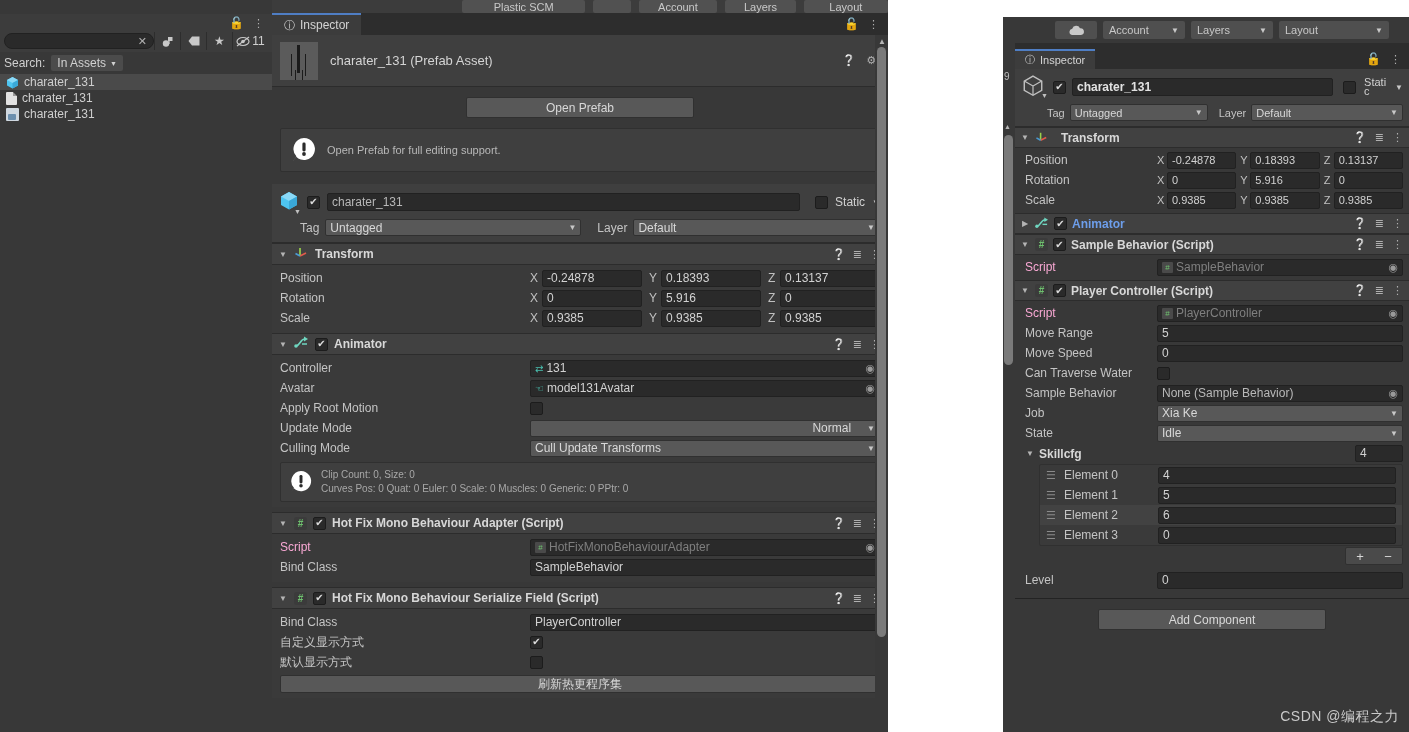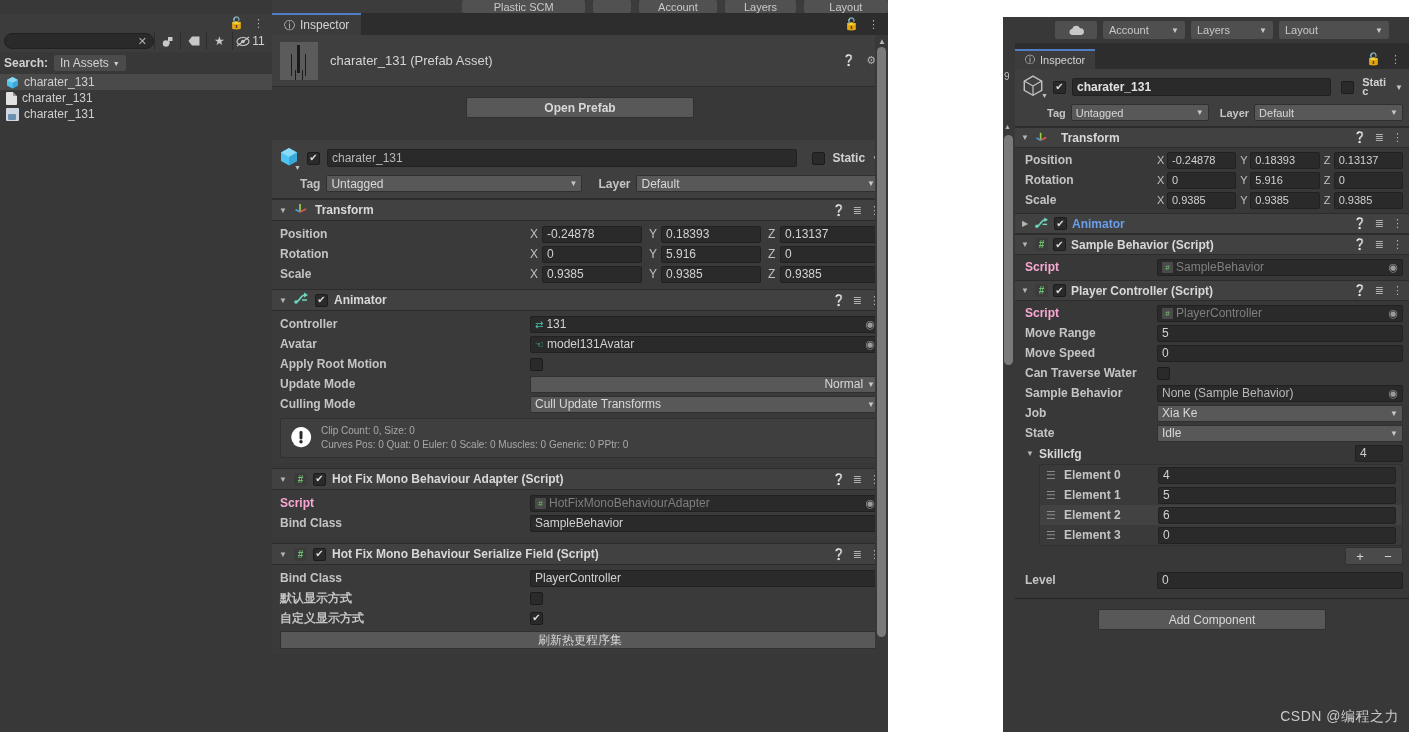--- a/index.html
+++ b/index.html
@@ -7,34 +7,34 @@
   html, body {
     width: 1409px; height: 732px;
     background: #ffffff;
     font-family: "Liberation Sans", "DejaVu Sans", sans-serif;
     overflow: hidden;
   }
   #root { position: relative; width: 1409px; height: 732px; background: #fff; }
 
   
   .u-row { display: flex; align-items: center; }
-  .lbl { color: #c4c4c4; font-size: 12px; white-space: nowrap; font-weight: bold; }
+  .lbl { color: #c4c4c4; font-size: 12px; white-space: nowrap; }
   .lbl-dim { color: #f9a8d4; }
   .field {
     background: #2a2a2a; border: 1px solid #212121; border-radius: 2px;
     color: #d2d2d2; font-size: 12px; height: 17px; line-height: 15px;
     padding: 0 4px; display: flex; align-items: center; overflow: hidden;
     white-space: nowrap;
   }
   .field.ro { color: #7f7f7f; background: #2a2a2a; }
   .dropdown {
     background: #585858; border: 1px solid #303030; border-radius: 2px;
     color: #d8d8d8; font-size: 12px; height: 17px; padding: 0 4px;
     display: flex; align-items: center; justify-content: space-between;
-    white-space: nowrap; overflow: hidden;
+    white-space: nowrap; overflow: hidden; gap: 12px;
   }
   .dropdown .caret { font-size: 8px; color: #c8c8c8; margin-left: 4px; }
   .cbox {
     width: 13px; height: 13px; background: #2a2a2a;
     border: 1px solid #1c1c1c; border-radius: 2px; flex: none;
     display: flex; align-items: center; justify-content: center;
     color: #d6d6d6; font-size: 11px; line-height: 1;
   }
   .cbox.checked::after { content: "\2714"; font-size: 10px; color: #dcdcdc; }
   .hdr-icons { display: flex; align-items: center; gap: 7px; margin-left: auto; }
@@ -111,21 +111,21 @@
   .asset-hdr { height: 52px; background: #3f3f3f; display: flex; align-items: center;
                padding: 0 8px; gap: 12px; border-bottom: 1px solid #2c2c2c; }
   .preview-thumb { width: 38px; height: 38px; background: #5b5b5b; flex: none;
                    position: relative; overflow: hidden; }
   .preview-thumb::after {
     content: ""; position: absolute; left: 17px; top: 7px; width: 3px; height: 24px;
     background: #1b1b1b; box-shadow: -7px 4px 0 -1px #1b1b1b, 7px 4px 0 -1px #1b1b1b,
       -3px 20px 0 -1px #1b1b1b, 4px 20px 0 -1px #1b1b1b, 0 -4px 0 0 #1b1b1b;
   }
   .asset-title { color: #d4d4d4; font-size: 13px; }
-  .prefab-zone { background: #383838; padding: 10px 8px 12px; font-weight: bold; }
+  .prefab-zone { background: #383838; padding: 10px 8px 12px; }
   .helpbox { background: #3f3f3f; border: 1px solid #303030; border-radius: 2px;
              display: flex; align-items: center; gap: 10px; padding: 8px 10px; }
   .warnicon { width: 26px; height: 26px; flex: none; position: relative; }
   .warnicon svg { display: block; }
   .root-bar { height: 22px; background: #3a3a3a; border-top: 1px solid #2c2c2c;
               border-bottom: 1px solid #2c2c2c; display: flex; align-items: center;
               padding-left: 6px; color: #c8c8c8; font-size: 12px; }
   .go-hdr { background: #3f3f3f; padding: 6px 8px 6px 6px; border-bottom: 1px solid #2c2c2c; }
   .comp-hdr { height: 22px; background: #414141; border-top: 1px solid #2c2c2c;
               border-bottom: 1px solid #2c2c2c; display: flex; align-items: center;
@@ -279,20 +279,30 @@
         <div class="preview-thumb"></div>
         <div class="asset-title">charater_131 (Prefab Asset)</div>
         <div class="hdr-icons" style="gap:10px;padding-right:4px;">
           <span class="ic">❔</span>
           <span class="ic">⚙</span>
         </div>
       </div>
 
       <div class="prefab-zone">
         <div class="wide-btn" style="width:228px;margin:0 auto 10px;height:21px;">Open Prefab</div>
+        <div class="helpbox">
+          <span class="warnicon">
+            <svg width="26" height="26" viewBox="0 0 26 26">
+                <path d="M13 1 a11 11 0 1 1 -7.8 18.8 L2 24 L5.5 19.5 A11 11 0 0 1 13 1 Z" fill="#ffffff"></path>
+                <rect x="11.4" y="5.5" width="3.2" height="9" rx="1.4" fill="#2b2b2b"></rect>
+                <circle cx="13" cy="17" r="1.9" fill="#2b2b2b"></circle>
+              </svg>
+          </span>
+          <span style="color:#b8b8b8;font-size:11px;">Open Prefab for full editing support.</span>
+        </div>
       </div>
 
 
       <div class="go-hdr">
         <div class="u-row" style="gap:7px;">
           <span style="width:22px;height:24px;flex:none;position:relative;">
             <svg width="22" height="22" viewBox="0 0 22 22">
                 <path d="M11 2 L19 6.5 L19 15 L11 19.5 L3 15 L3 6.5 Z" fill="#4ec5f1"></path>
                 <path d="M11 2 L19 6.5 L11 11 L3 6.5 Z" fill="#8ad9f7"></path>
                 <path d="M11 11 L19 6.5 L19 15 L11 19.5 Z" fill="#3aa8d8"></path>
@@ -493,26 +503,26 @@
           <span class="ic">≣</span>
           <span class="ic">⋮</span>
         </span>
       </div>
       <div class="comp-body">
         <div class="prop">
           <span class="lbl">Bind Class</span>
           <span class="field" style="flex:1;">PlayerController</span>
         </div>
         <div class="prop">
+          <span class="lbl">自定义显示方式</span>
+          <span class="cbox checked"></span>
+        </div>
+        <div class="prop">
           <span class="lbl">默认显示方式</span>
           <span class="cbox"></span>
-        </div>
-        <div class="prop">
-          <span class="lbl">自定义显示方式</span>
-          <span class="cbox checked"></span>
         </div>
         <div class="wide-btn" style="margin-top:3px;height:18px;">刷新热更程序集</div>
       </div>
 
       <div class="scrollbar" style="top:0;height:697px;right:0;">
         <span class="scroll-arrow" style="top:2px;">▲</span>
         <div class="scroll-thumb" style="top:12px;height:590px;"></div>
       </div>
     </div>
   </div>

